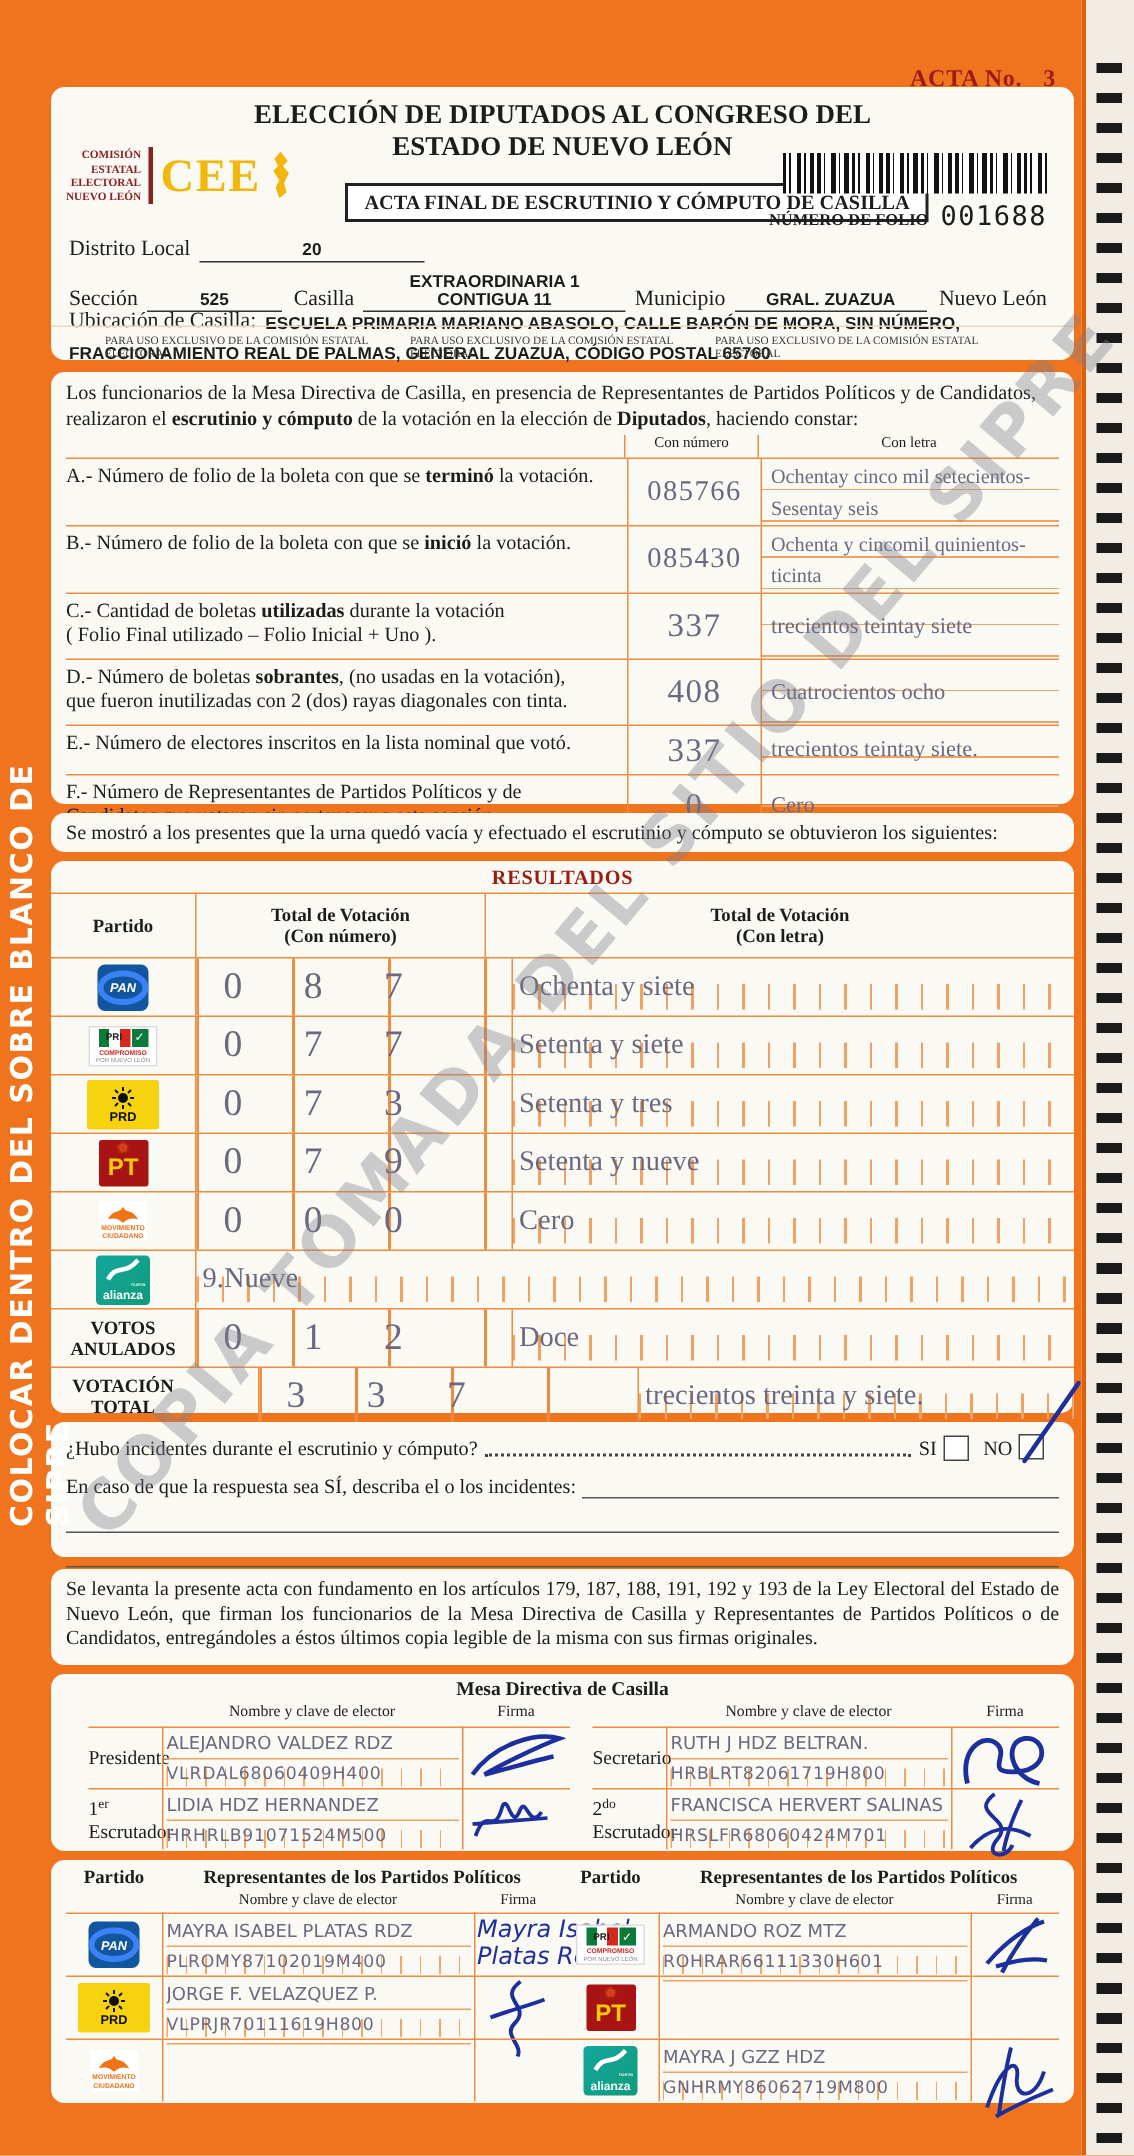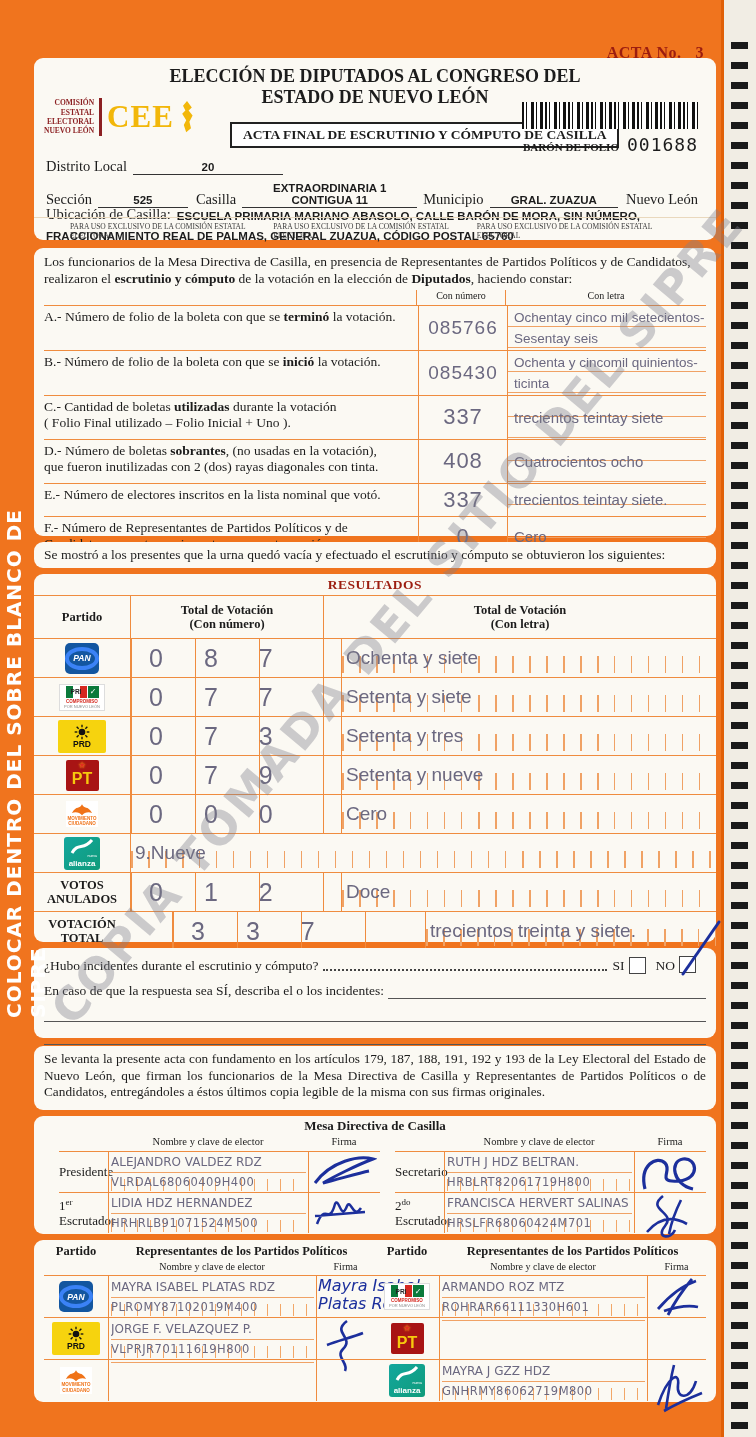--- a/index.html
+++ b/index.html
@@ -41,21 +41,21 @@
   .intro{line-height:1.25;}
   .c-head{display:flex;height:15px;font-size:10px;margin-top:2px;}
   .c-head .ch1{width:372px;}
   .c-head .ch2{width:88px;text-align:center;border-left:1px solid #ef8c3f;}
   .c-head .ch3{flex:1;text-align:center;border-left:1px solid #ef8c3f;}
   .c-row{display:flex;border-top:1px solid #ef8c3f;}
   .c-desc{width:372px;padding:3px 2px 0 0;line-height:1.2;}
   .c-num{width:88px;border-left:1px solid #ef8c3f;display:flex;align-items:center;justify-content:center;}
   .c-letra{flex:1;border-left:1px solid #ef8c3f;padding:1px 0 0 6px;line-height:21px;
       background-image:repeating-linear-gradient(#0000 0 20px,#f0a265 20px 21px);}
-  .hand{font-family:Liberation Sans, sans-serif;color:#6b6880;}
+  .hand{font-family:Liberation Serif, serif;color:#6b6880;}
   .c-num .hand{font-size:19px;letter-spacing:1px;}
   .c-letra.hand{font-size:13.5px;}
 
   
   .p-urna{top:542px;height:26px;display:flex;align-items:center;padding:0 10px;font-size:13.5px;}
 
   
   .p-results{top:574px;height:368px;}
   .r-title{height:21px;text-align:center;font-weight:bold;font-size:13.5px;color:#9c1d10;
      border-bottom:1.5px solid #ef8c3f;display:flex;align-items:center;justify-content:center;letter-spacing:.5px;}
@@ -169,21 +169,21 @@
       </div>
       <div class="logo-bar"></div>
       <div class="logo-cee">CEE</div>
       <svg width="16" height="34" viewBox="0 0 20 40">
         <path d="M10,0 L16,8 L12,12 L17,18 L13,26 L15,34 L9,39 L6,30 L9,24 L4,16 L8,12 L5,6 Z" fill="#f2b70a"></path>
       </svg>
     </div>
     <div class="subtitle-box">ACTA FINAL DE ESCRUTINIO Y CÓMPUTO DE CASILLA</div>
     <div class="barcode"></div>
     <div class="folio">
-      <span class="folio-label">BARÓN DE FOLIO</span>
+      <span class="folio-label">NÚMERO DE FOLIO</span>
       <span class="folio-value">001688</span>
     </div>
     <div class="f-row row-distrito">
       <span class="f-label">Distrito Local</span>
       <span class="f-value" style="width:150px;">20</span>
     </div>
     <div class="f-row row-seccion">
       <span class="f-label">Sección</span>
       <span class="f-value" style="width:90px;">525</span>
       <span class="f-label" style="padding-left:8px;">Casilla</span>

